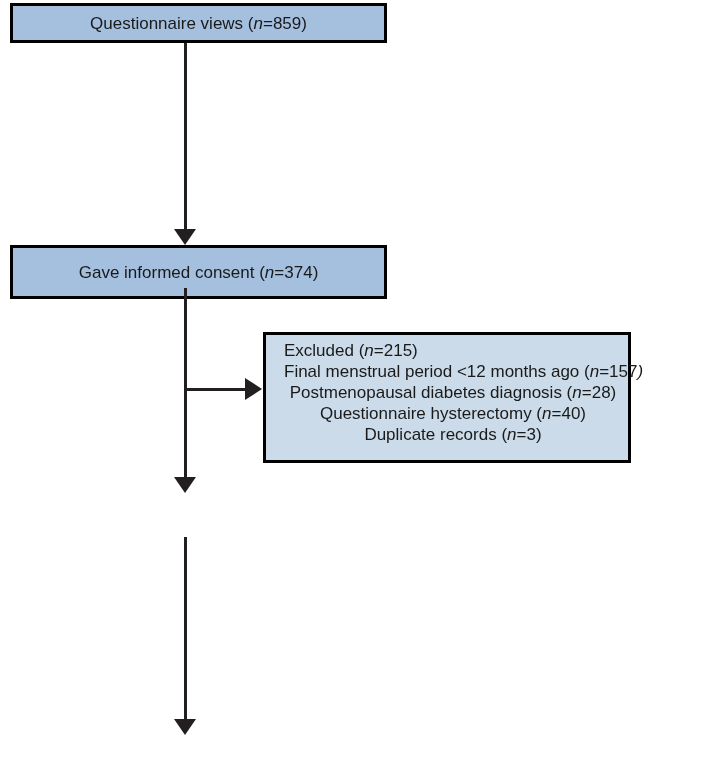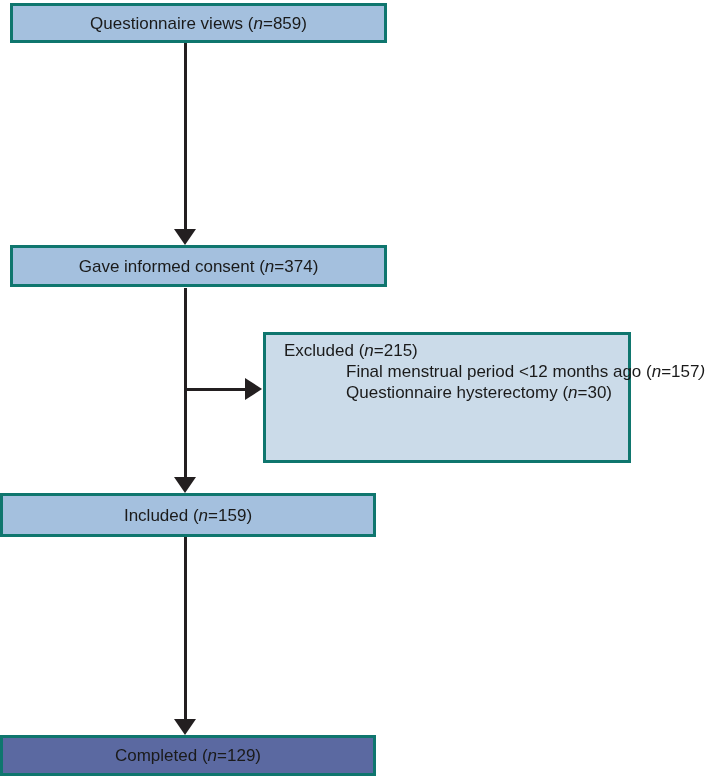--- a/index.html
+++ b/index.html
@@ -8,41 +8,41 @@
     width: 710px;
     height: 776px;
     background: #ffffff;
     font-family: "Liberation Sans", "DejaVu Sans", sans-serif;
     color: #1a1a1a;
     overflow: hidden;
   }
   .box {
     position: absolute;
     box-sizing: border-box;
-    border: 3px solid #0f766e;
+    border: 3px solid #000000;
     font-size: 17px;
     line-height: 21px;
   }
   .box.centered {
     display: flex;
     align-items: center;
     justify-content: center;
     text-align: center;
   }
   .fill-main { background: #a4c0de; }
   .fill-light { background: #cbdbe9; }
   .fill-dark { background: #5b69a1; }
 
   #box-questionnaire { left: 10px;  top: 3px;   width: 377px; height: 40px; }
-  #box-consent       { left: 10px;  top: 245px; width: 377px; height: 42px; }
+  #box-consent       { left: 10px;  top: 245px; width: 377px; height: 54px; }
   #box-excluded      { left: 263px; top: 332px; width: 368px; height: 131px; padding: 5px 6px 16px 18px; }
   #box-included      { left: 0px;   top: 493px; width: 376px; height: 44px; }
   #box-completed     { left: 0px;   top: 735px; width: 376px; height: 41px; }
 
-  .excluded-item { margin-left: 62px; white-space: nowrap; }
+  .excluded-item { white-space: nowrap; text-align: center; }
 
   .vline {
     position: absolute;
     width: 3px;
     background: #231f20;
   }
   .hline {
     position: absolute;
     height: 3px;
     background: #231f20;
@@ -89,27 +89,23 @@
 
   <div class="vline" id="line-c-to-i"></div>
   <div class="arrowhead-down" id="head-c-to-i"></div>
 
   <div class="hline" id="line-branch"></div>
   <div class="arrowhead-right" id="head-branch"></div>
 
   <div class="box fill-light" id="box-excluded">
     <div><span>Excluded (</span><i>n</i><span>=215</span><span>)</span></div>
     <div class="excluded-item"><span>Final menstrual period &lt;12 months ago (</span><i>n</i><span>=157</span><i>)</i></div>
-    <div class="excluded-item"><span>Questionnaire hysterectomy (</span><i>n</i><span>=30</span><span>)</span></div>
+    <div class="excluded-item"><span>Postmenopausal diabetes diagnosis (</span><i>n</i><span>=28</span><span>)</span></div>
+    <div class="excluded-item"><span>Questionnaire hysterectomy (</span><i>n</i><span>=40</span><span>)</span></div>
+    <div class="excluded-item"><span>Duplicate records (</span><i>n</i><span>=3</span><span>)</span></div>
   </div>
 
-  <div class="box centered fill-main" id="box-included">
-    <span><span>Included (</span><i>n</i><span>=159</span><span>)</span></span>
-  </div>
 
   <div class="vline" id="line-i-to-done"></div>
   <div class="arrowhead-down" id="head-i-to-done"></div>
 
-  <div class="box centered fill-dark" id="box-completed">
-    <span><span>Completed (</span><i>n</i><span>=129</span><span>)</span></span>
-  </div>
 
 </div>
 
 </body></html>

